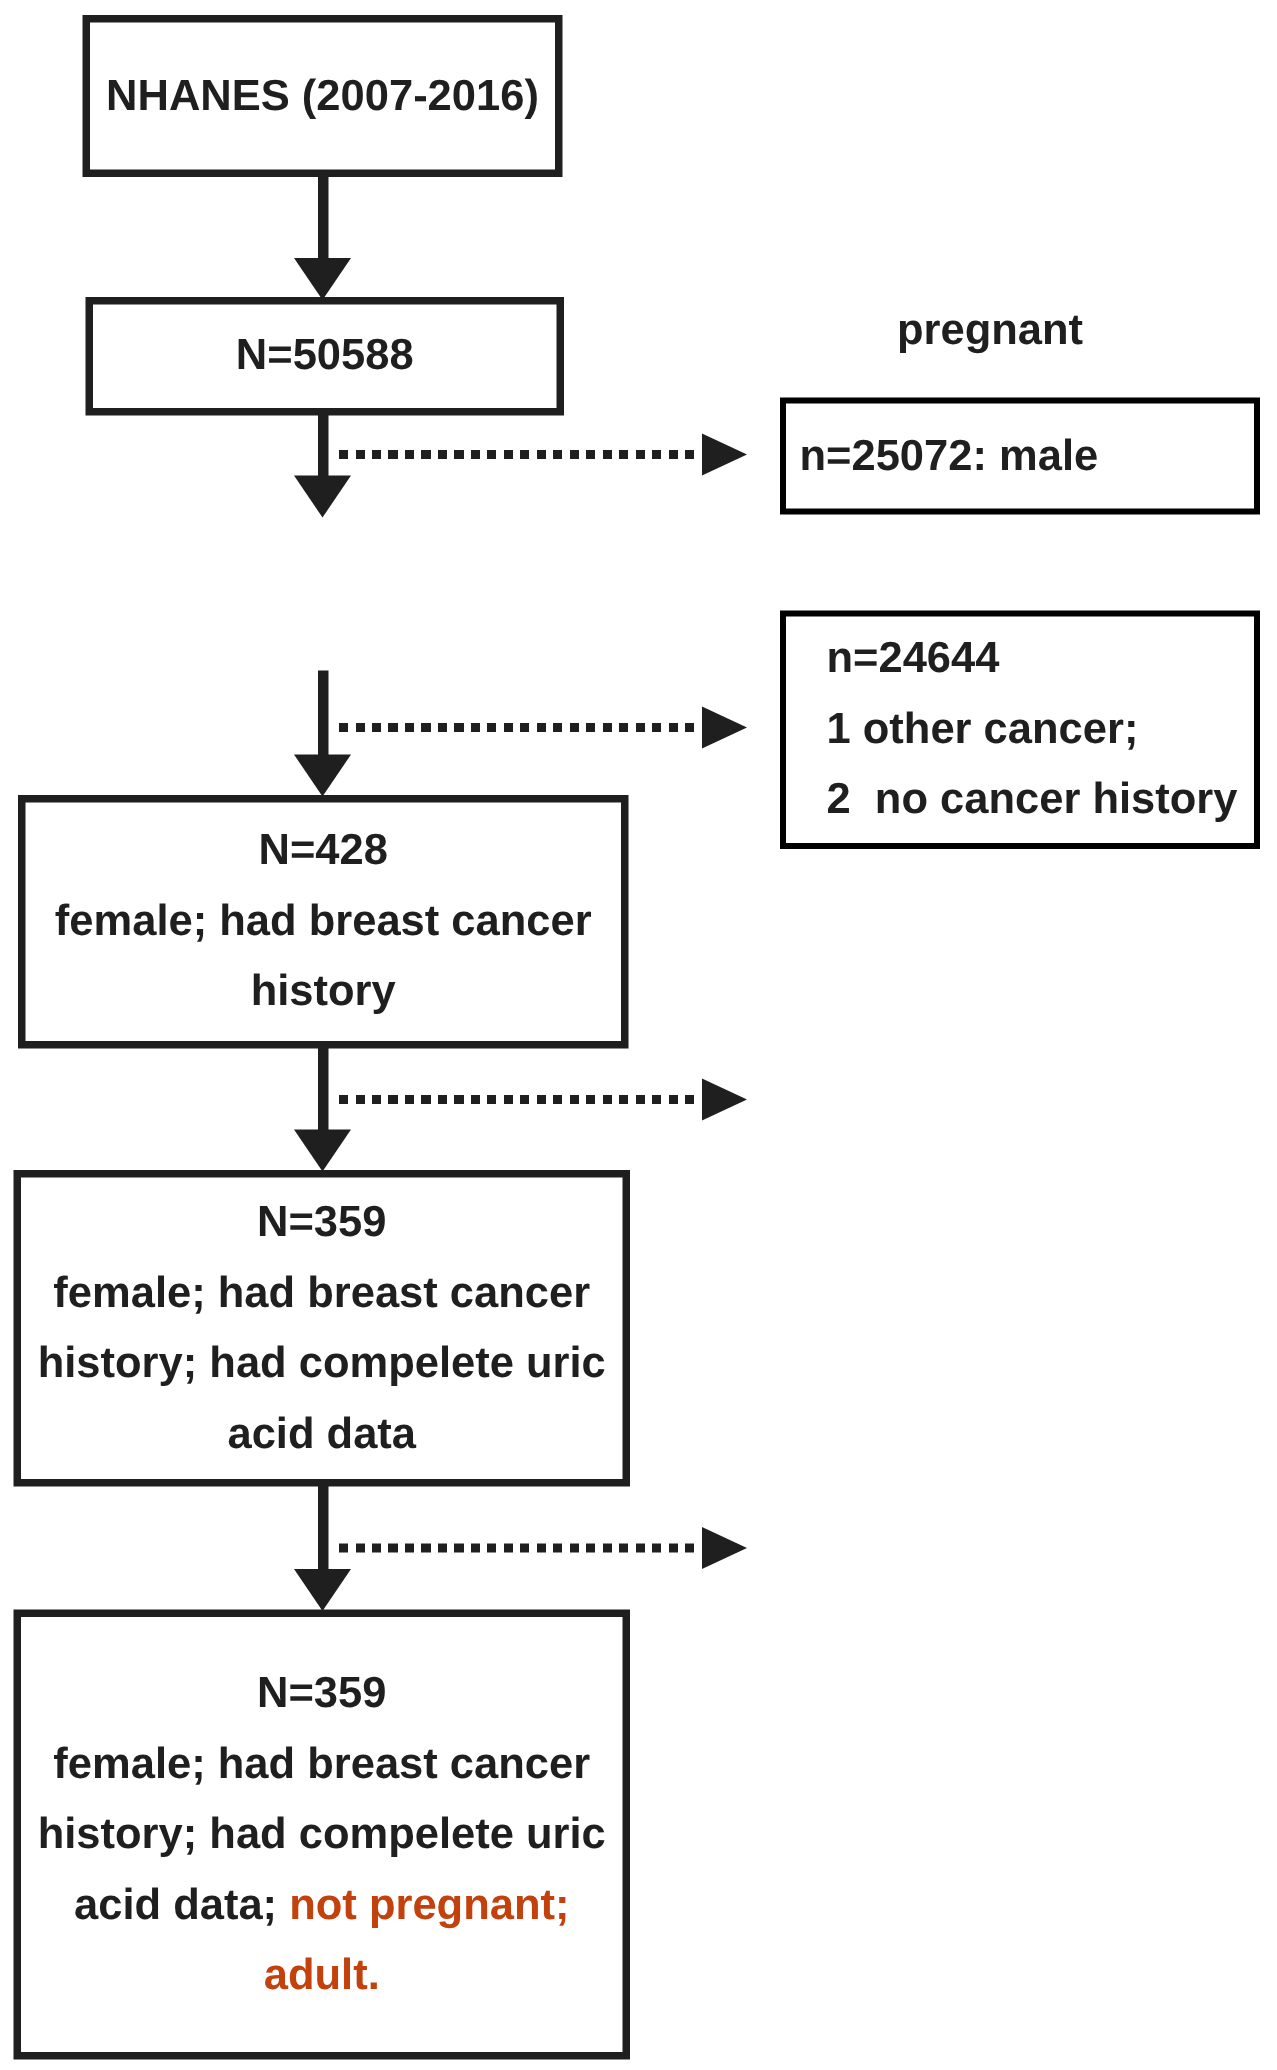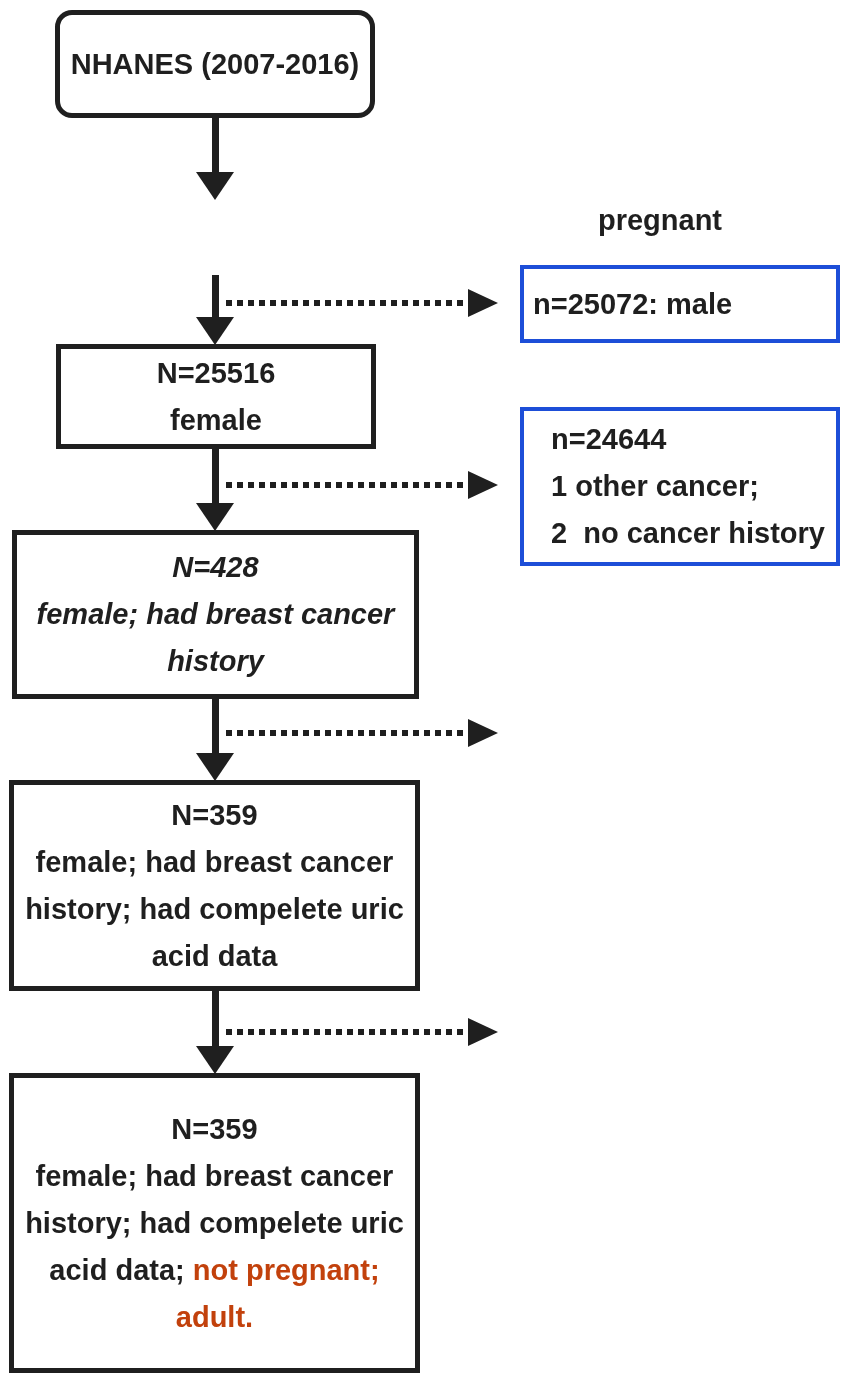--- a/index.html
+++ b/index.html
@@ -21,21 +21,21 @@
     box-sizing: border-box;
     background: #ffffff;
     display: flex;
     align-items: center;
     justify-content: center;
   }
   .main-box {
     border: 5px solid #1f1f1f;
   }
   .ex-box {
-    border: 4px solid #1d4ed8;
+    border: 4px solid #000000;
     justify-content: flex-start;
     padding-left: 9px;
     padding-right: 4px;
   }
   .box p {
     margin: 0;
     font-size: 29px;
     font-weight: 700;
     line-height: 47px;
     white-space: pre-wrap;
@@ -99,31 +99,30 @@
     border-top: 14px solid transparent;
     border-bottom: 14px solid transparent;
     border-left: 30px solid #1f1f1f;
   }
 </style>
 </head>
 <body>
 
 <div id="canvas">
 
-  <div class="box main-box" style="left:55px; top:10px; width:320px; height:108px;border-radius:17px;">
+  <div class="box main-box" style="left:55px; top:10px; width:320px; height:108px;">
     <p>NHANES (2007-2016)</p>
   </div>
 
-
-  <div class="box main-box" style="left:56px; top:344px; width:320px; height:105px;">
-    <p>N=25516
-female</p>
-  </div>
-
-  <div class="box main-box" style="left:12px; top:530px; width:407px; height:169px;font-style:italic;">
+  <div class="box main-box" style="left:57px; top:198px; width:319px; height:79px;">
+    <p>N=50588</p>
+  </div>
+
+
+  <div class="box main-box" style="left:12px; top:530px; width:407px; height:169px;">
     <p>N=428
 female; had breast cancer
 history</p>
   </div>
 
   <div class="box main-box" style="left:9px; top:780px; width:411px; height:211px;">
     <p>N=359
 female; had breast cancer
 history; had compelete uric
 acid data</p>

